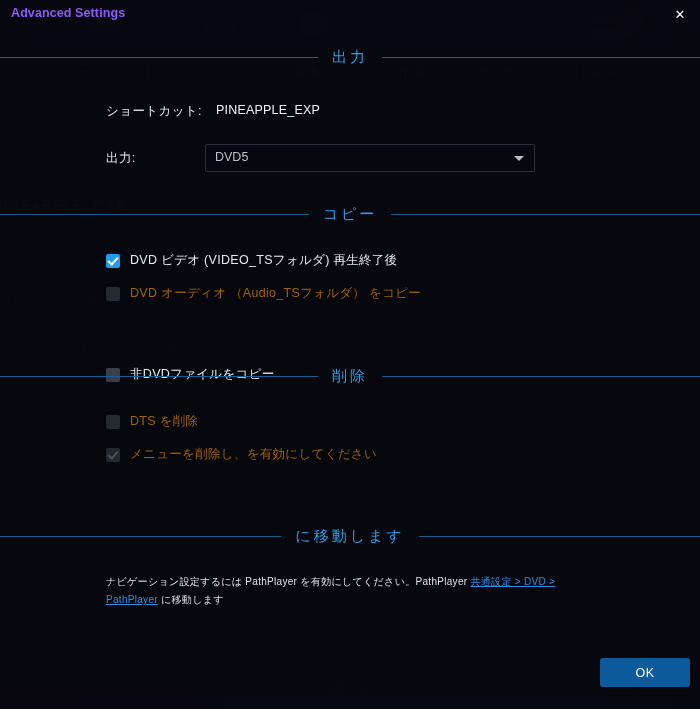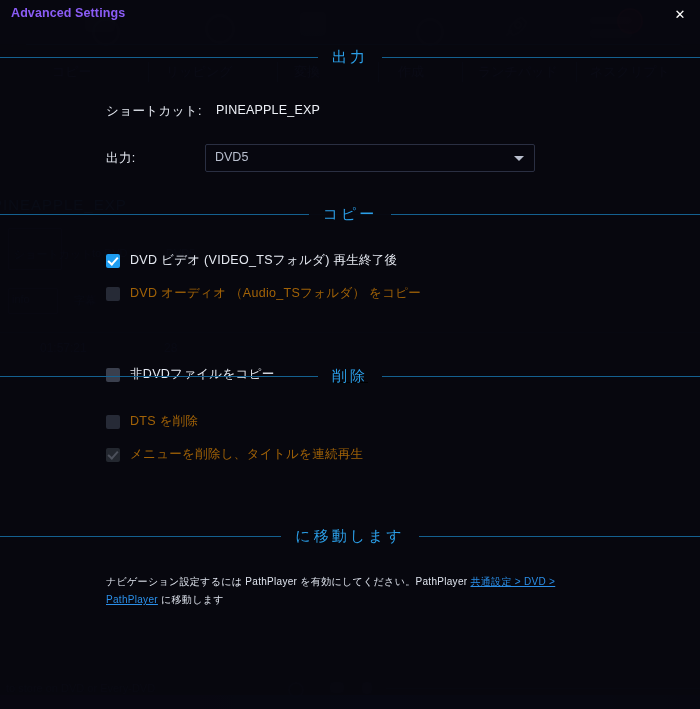--- a/index.html
+++ b/index.html
@@ -393,26 +393,27 @@
       <span class="rule right"></span>
     </div>
 
     <div class="cbrow disabled" style="left:106px;top:413px;">
       <span class="cbox unchecked dim"></span>
       <span class="cblabel dim">DTS を削除</span>
     </div>
 
     <div class="cbrow disabled" style="left:106px;top:446px;">
       <span class="cbox checked dim"></span>
-      <span class="cblabel dim">メニューを削除し、タイトルを連続再生</span>
+      <span class="cblabel dim">メニューを削除し、を有効にしてください</span>
     </div>
 
 
     <div class="section-head" style="top:526px;">
       <span class="rule left"></span>
       <span class="stitle">に移動します</span>
       <span class="rule right"></span>
     </div>
 
     <div class="navtext"><span>ナビゲーション設定するには PathPlayer を有効にしてください。PathPlayer </span><span class="navlink">共通設定 &gt; DVD &gt; PathPlayer</span><span> に移動します</span></div>
 
+    <button class="ok-btn">OK</button>
   </div>
 </div>
 
 </body></html>

